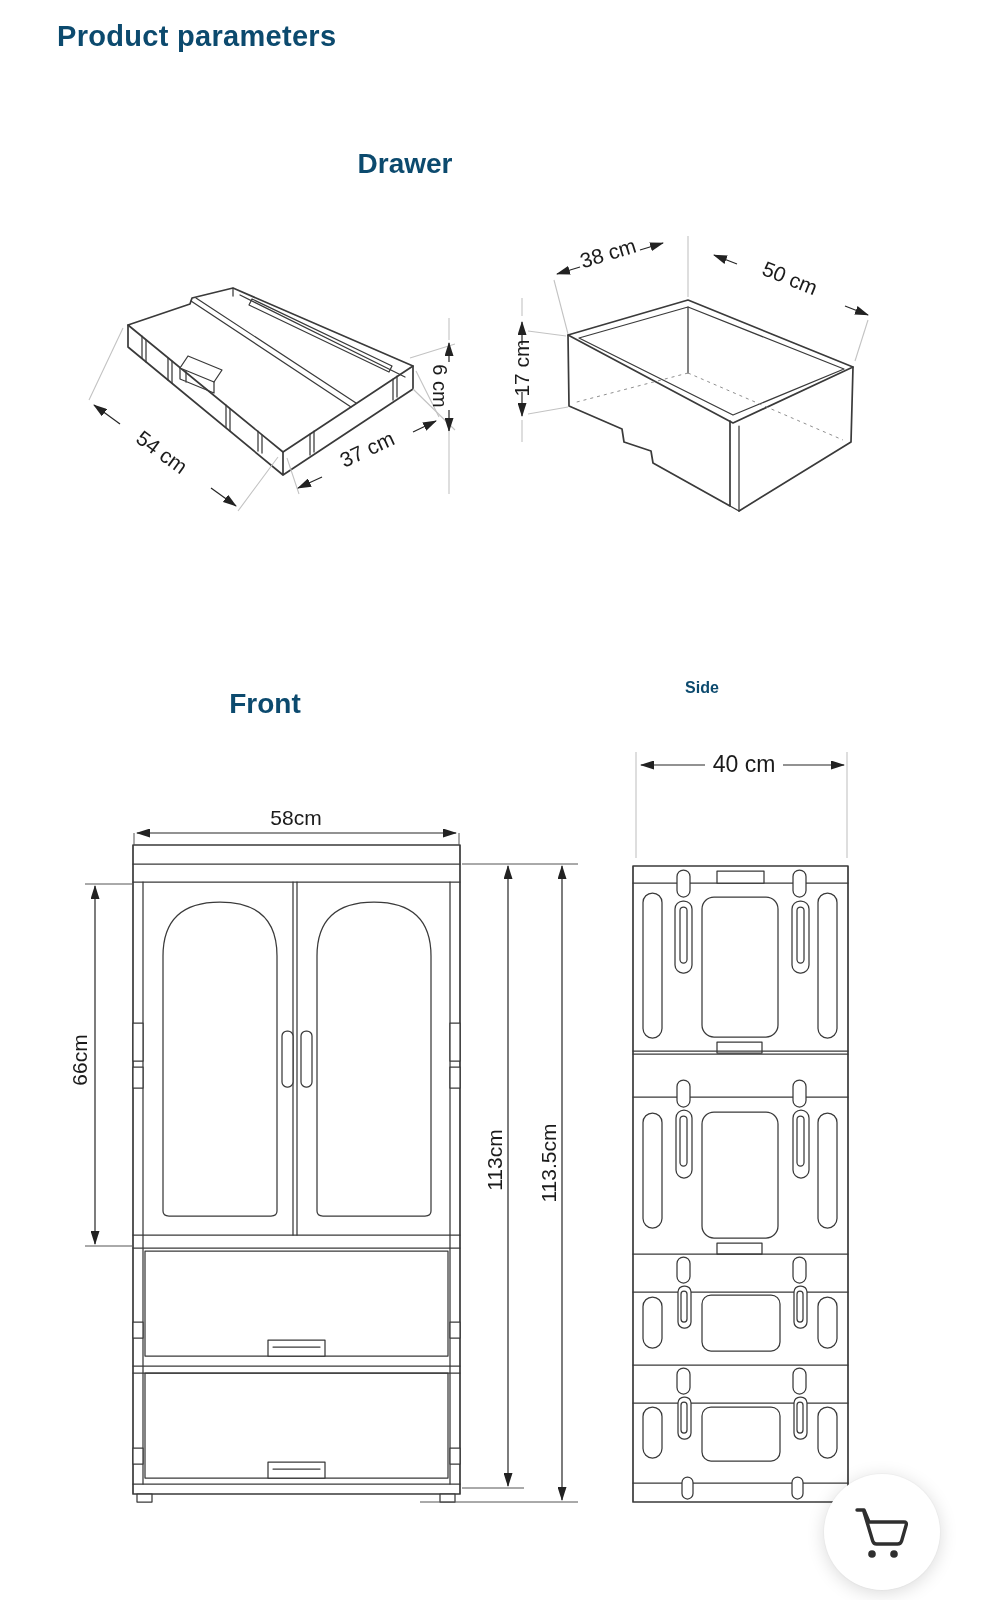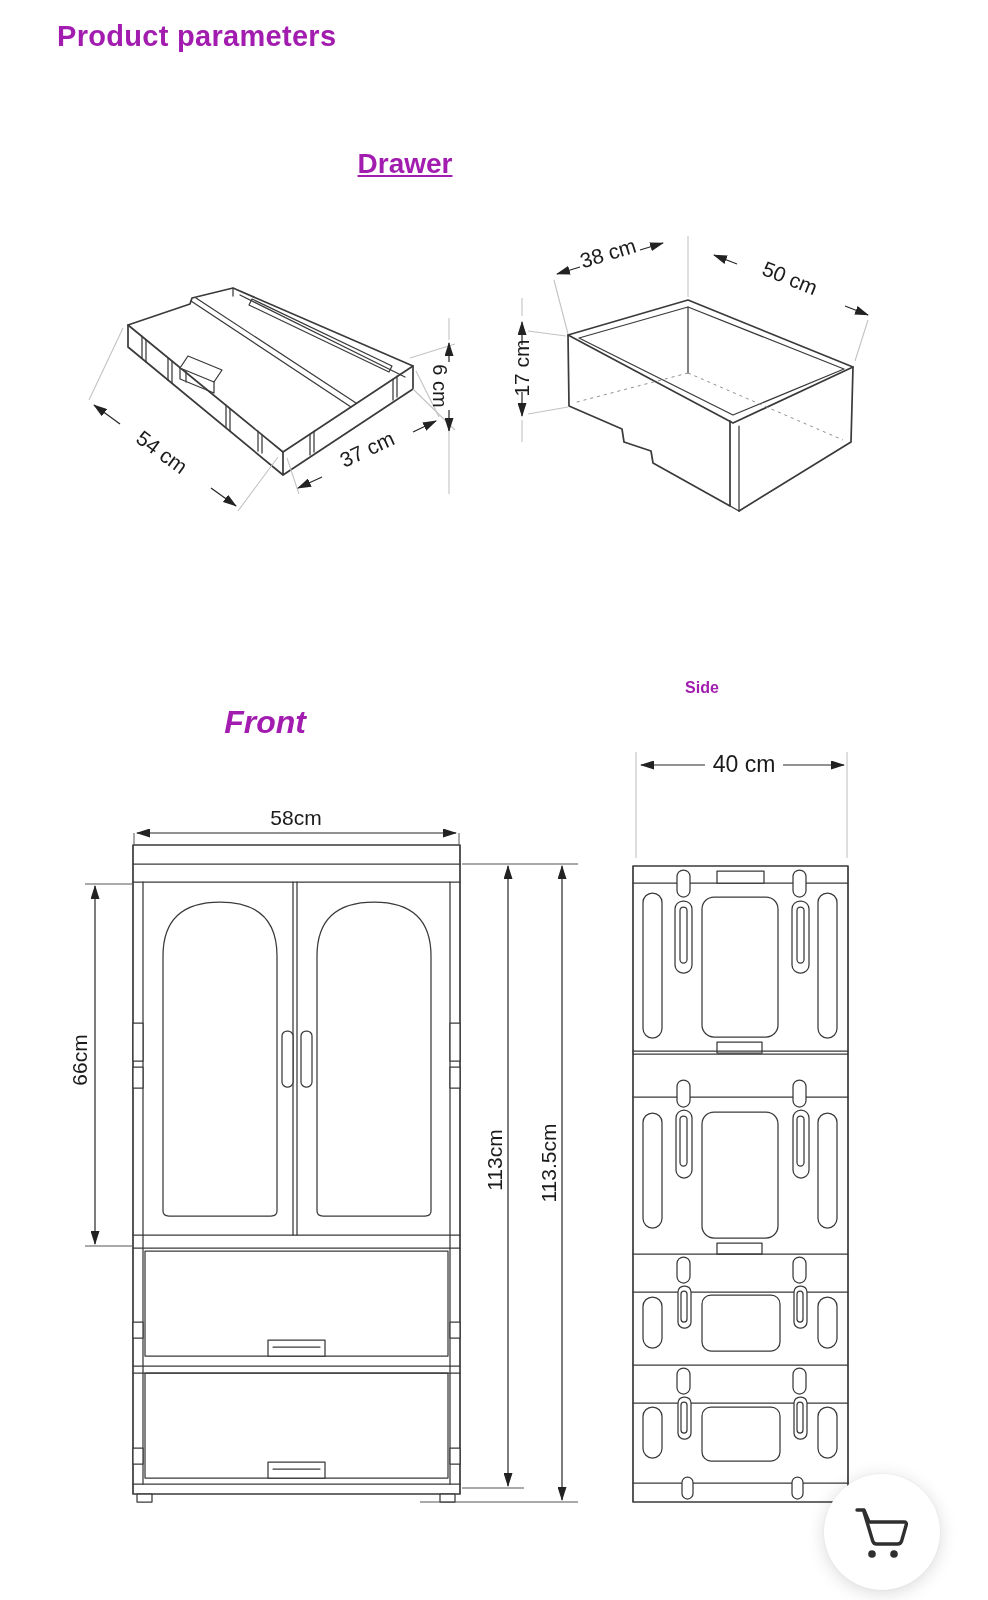--- a/index.html
+++ b/index.html
@@ -1,23 +1,23 @@
 <!DOCTYPE html>
 <html><head>
 <meta charset="utf-8">
 <style>
   html,body{margin:0;padding:0;background:#fff;}
   .page{
     position:relative;width:988px;height:1600px;background:#ffffff;
     font-family:"Liberation Sans",sans-serif;overflow:hidden;
   }
-  .heading{position:absolute;font-weight:700;color:#a21caf;white-space:nowrap;text-align:center;}
+  .heading{position:absolute;font-weight:700;color:#0c4a6e;white-space:nowrap;text-align:center;}
   .title{left:57px;top:20px;font-size:29px;letter-spacing:.3px;}
-  .h-drawer{left:405px;top:148px;font-size:28px;transform:translateX(-50%);text-decoration:underline;}
-  .h-front{left:265px;top:704px;font-size:32px;transform:translateX(-50%);font-style:italic;}
+  .h-drawer{left:405px;top:148px;font-size:28px;transform:translateX(-50%);}
+  .h-front{left:265px;top:688px;font-size:28px;transform:translateX(-50%);}
   .h-side{left:702px;top:679px;font-size:16px;transform:translateX(-50%);}
   svg{position:absolute;overflow:visible;}
   
   .ol{fill:none;stroke:#3a3a3a;stroke-width:1.7;stroke-linejoin:round;stroke-linecap:round;}
   .ol2{fill:none;stroke:#3a3a3a;stroke-width:1.25;stroke-linejoin:round;stroke-linecap:round;}
   .wf2{fill:#ffffff;stroke:#3a3a3a;stroke-width:1.25;stroke-linejoin:round;}
   .dim{stroke:#262626;stroke-width:1.2;fill:none;}
   .ext{stroke:#555555;stroke-width:1;fill:none;}
   .lt{stroke:#c3c3c3;stroke-width:1.1;fill:none;}
   .dash{stroke:#8f8f8f;stroke-width:1;stroke-dasharray:3 4;fill:none;}

